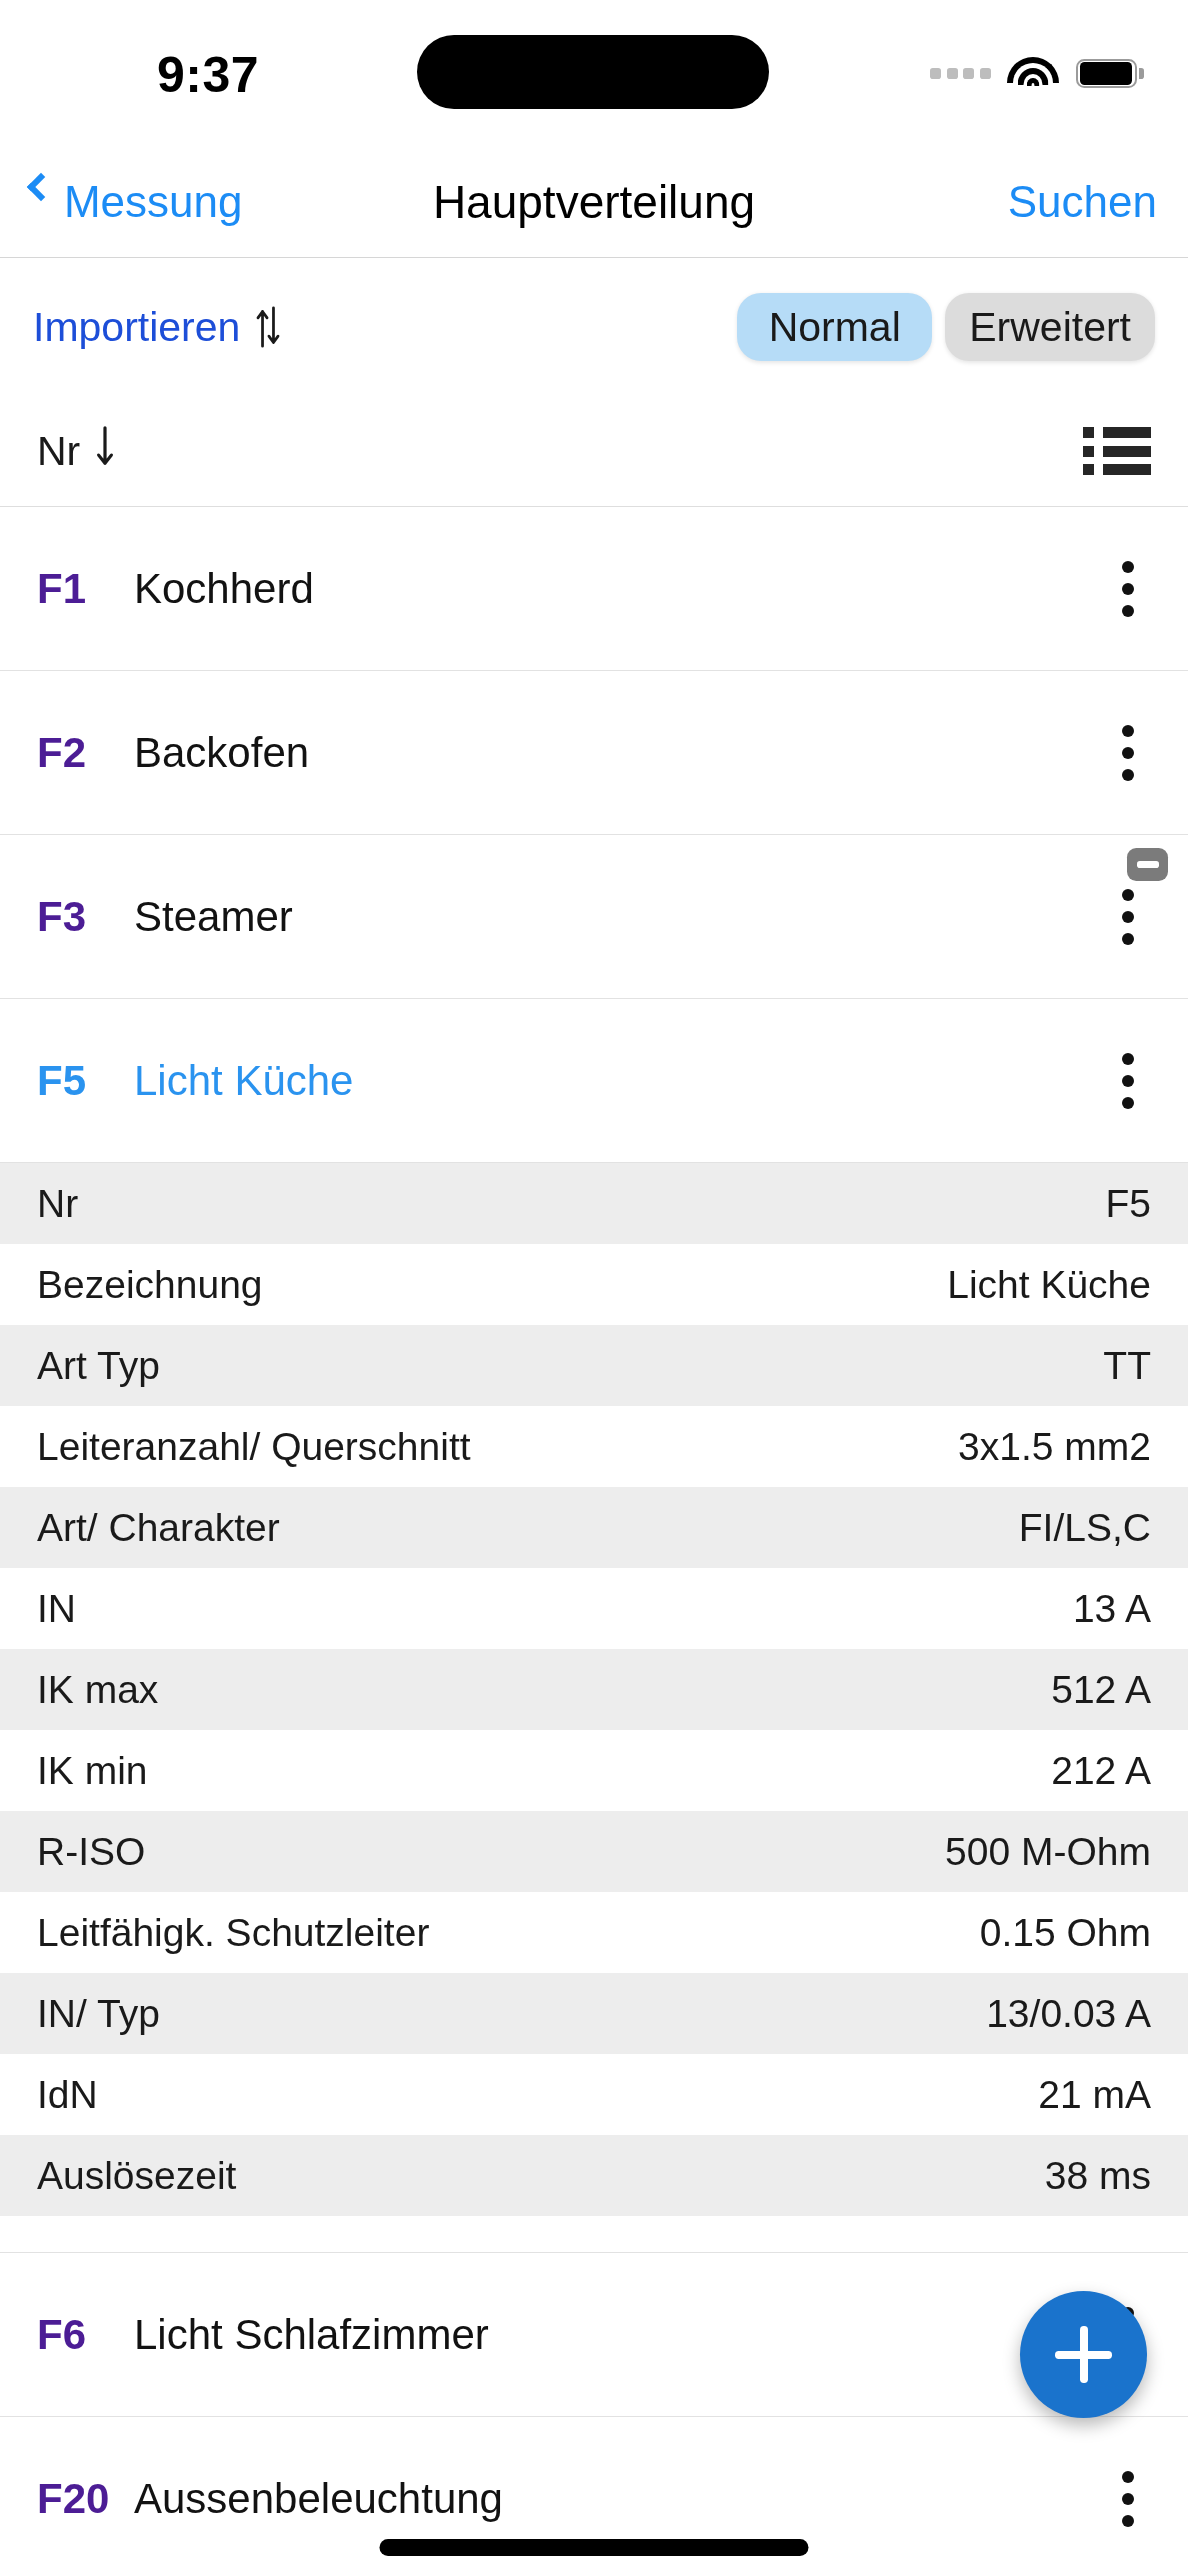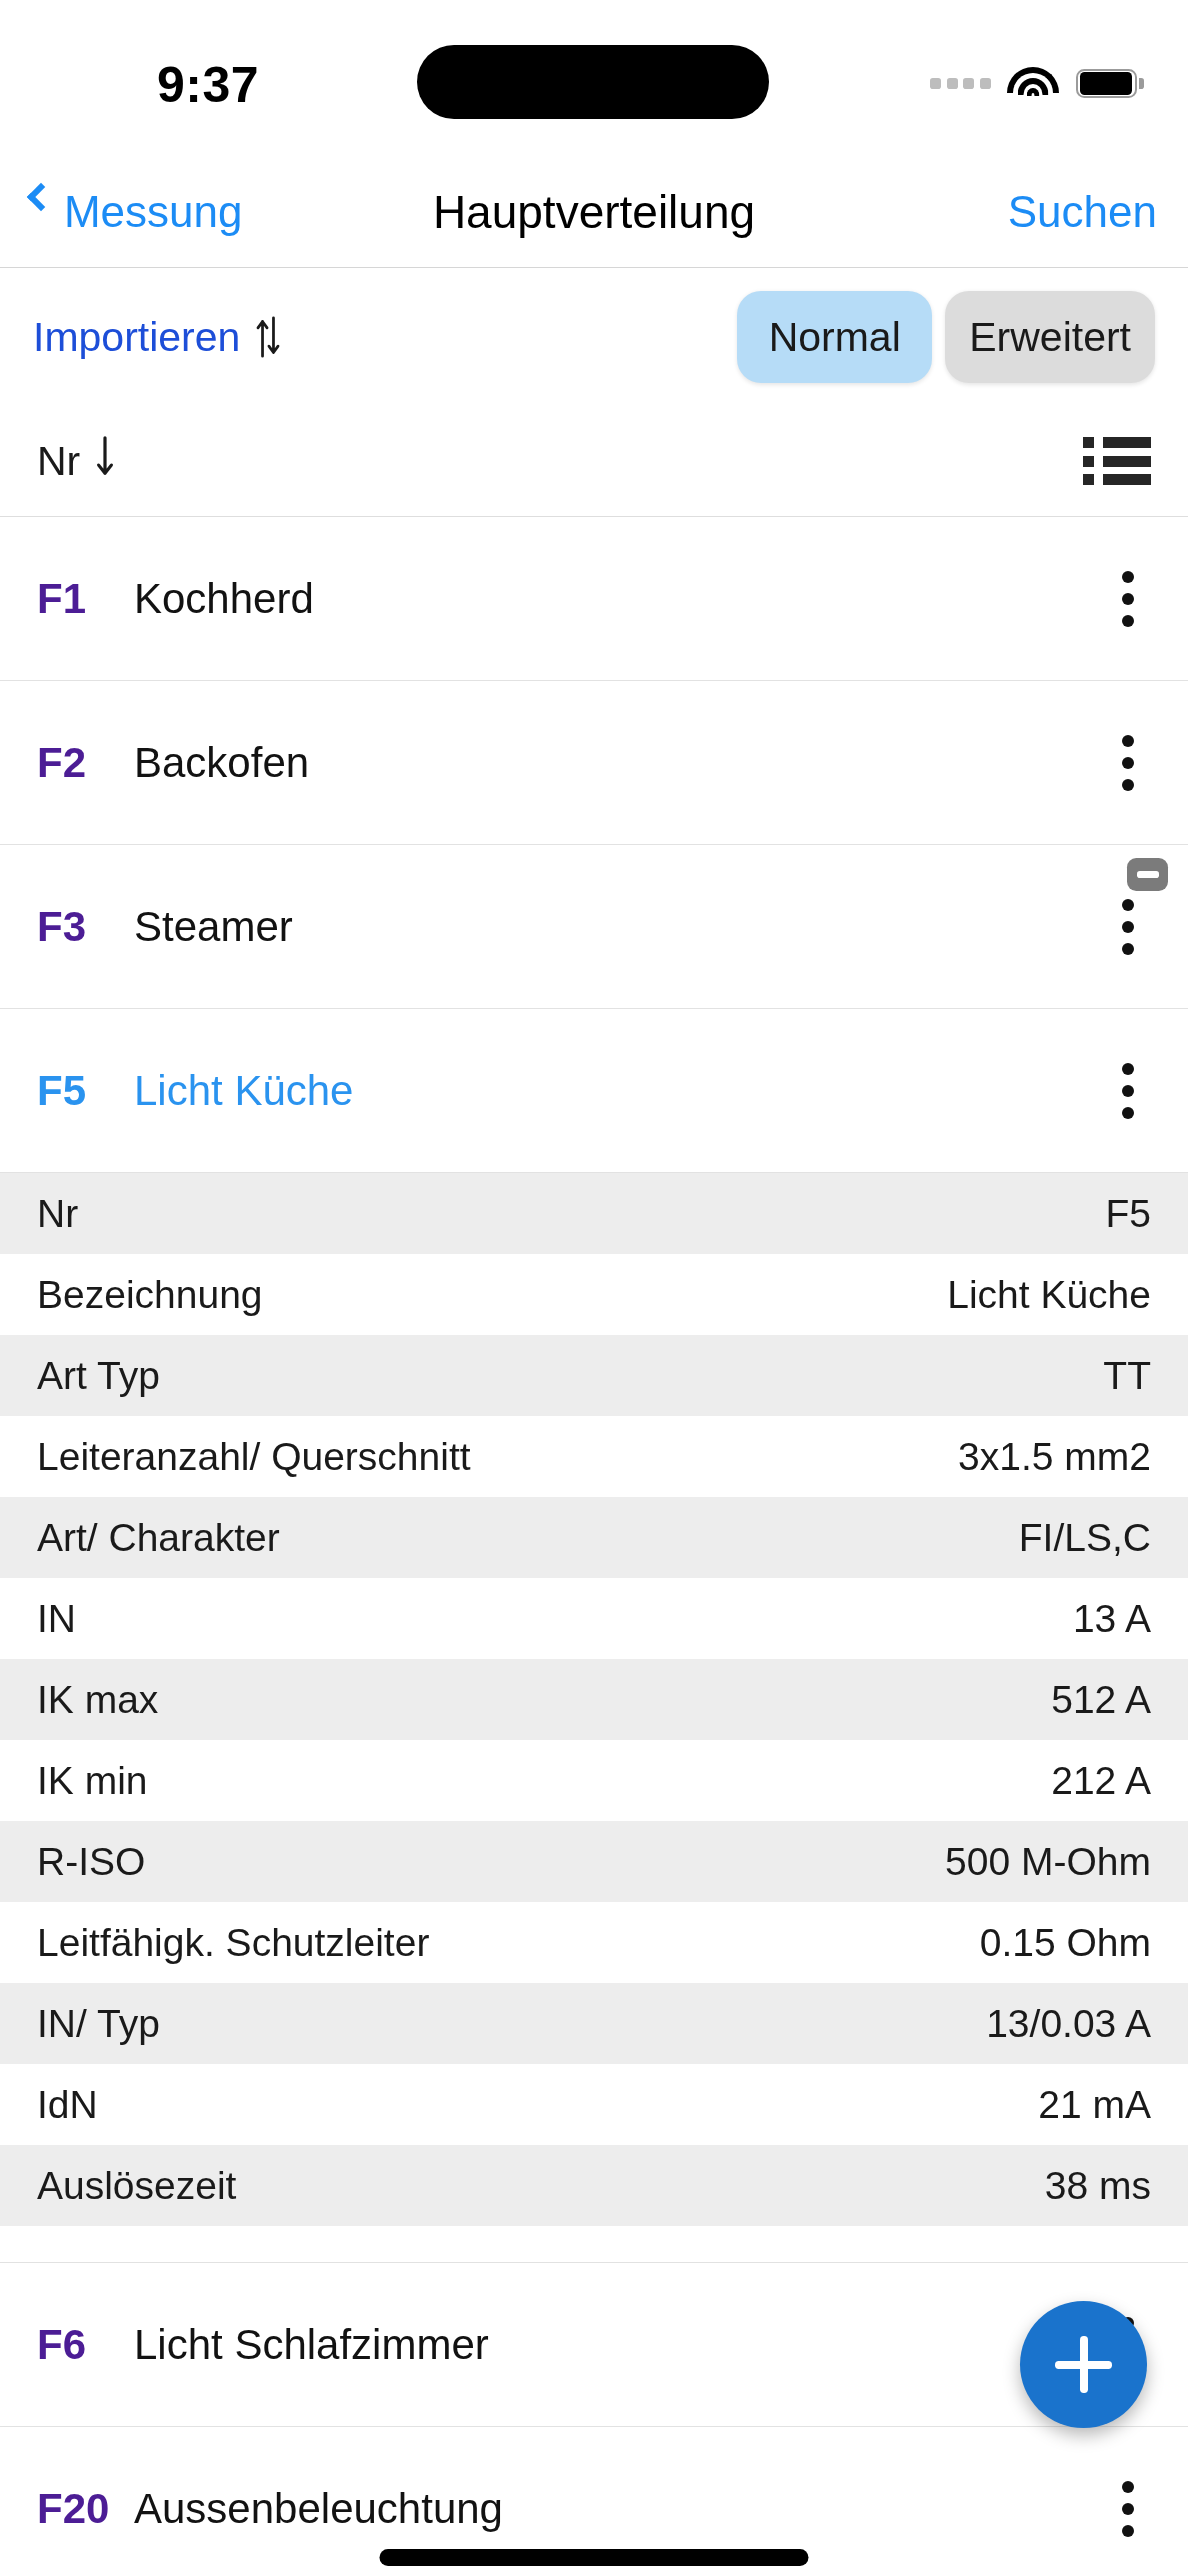--- a/index.html
+++ b/index.html
@@ -8,21 +8,21 @@
     background:#ffffff;
     font-family:"Liberation Sans", sans-serif;
     -webkit-font-smoothing:antialiased;
     overflow:hidden;
   }
   .screen { position:relative; width:1188px; height:2576px; background:#fff; }
 
   
   .statusbar {
     position:relative; height:147px; width:100%;
-    display:flex; align-items:center;margin-top:10px;
+    display:flex; align-items:center;
   }
   .sb-time {
     position:absolute; left:157px; top:46px;
     font-size:50px; font-weight:600; color:#000;
     letter-spacing:0.5px;
   }
   .dynamic-island {
     position:absolute; left:417px; top:35px;
     width:352px; height:74px; background:#000; border-radius:41px;
   }
@@ -84,21 +84,21 @@
   .import-btn {
     display:flex; align-items:center; gap:14.7px;
     font-size:41px; color:#1d4ed8; cursor:pointer;
   }
   .arrows-ud {
     position:relative; display:inline-block; width:26px; height:42px;
   }
   .arrows-ud svg { display:block; }
   .segments { margin-left:auto; display:flex; gap:13px; }
   .seg {
-    min-width:195px; height:92px; border-radius:24px;
+    min-width:195px; height:68px; border-radius:24px;
     display:flex; align-items:center; justify-content:center;
     font-size:41px; color:#1a1a1a; cursor:pointer; padding:0 24px;
     box-shadow:0 1.8px 4.6px rgba(0,0,0,0.10);
     text-align:center;
   }
   .seg.sel { background:#b6dcf7; }
   .seg.unsel { background:#dcdcdc; }
 
   
   .sortbar {

